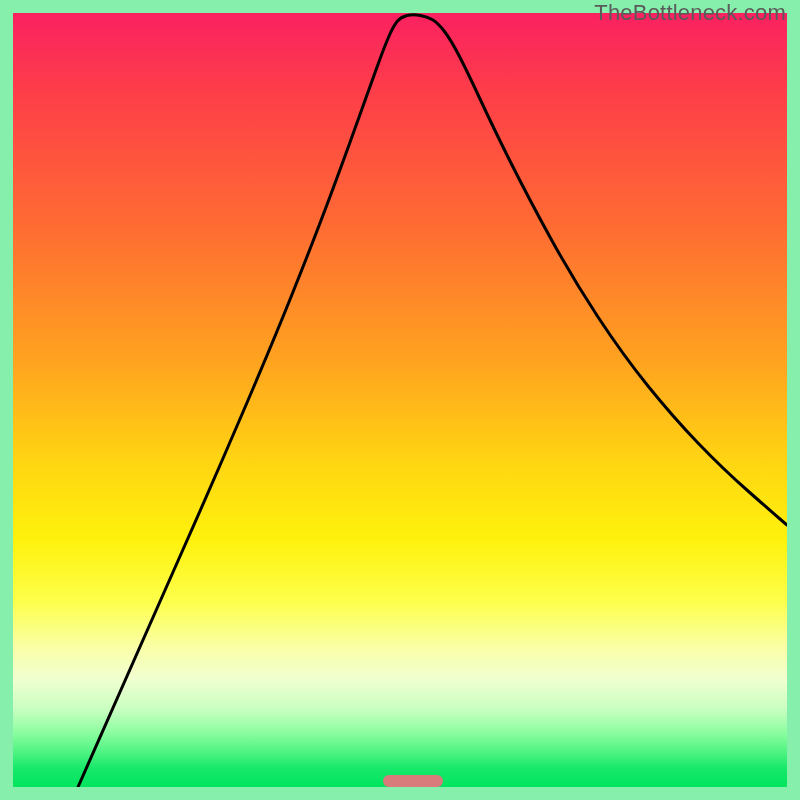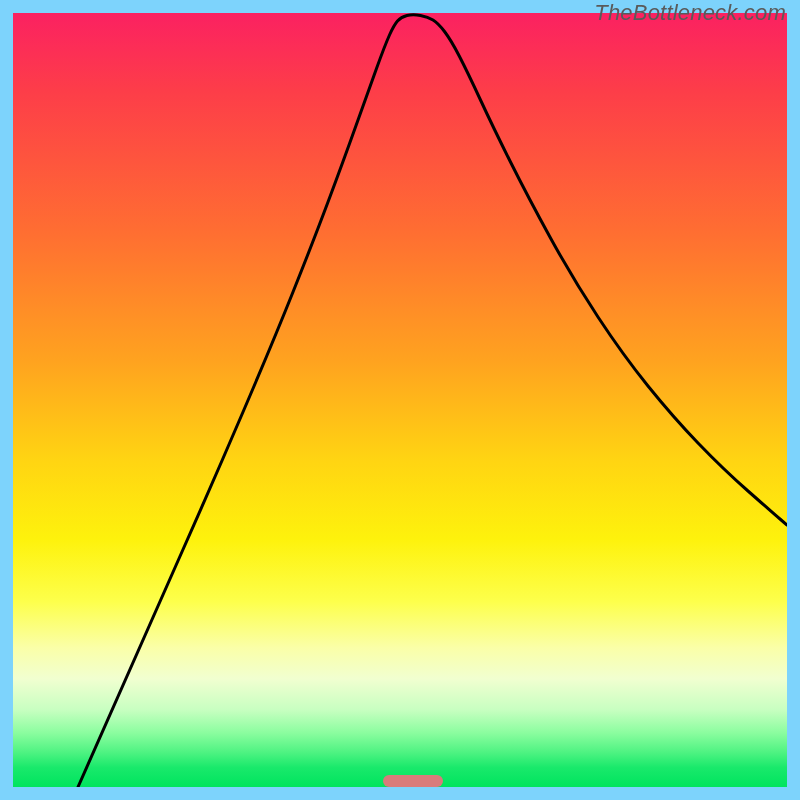--- a/index.html
+++ b/index.html
@@ -8,22 +8,21 @@
     width: 800px;
     height: 800px;
     overflow: hidden;
     background: #000;
     font-family: Arial, Helvetica, sans-serif;
   }
   .frame {
     position: relative;
     width: 800px;
     height: 800px;
-    background: #7dd3fc;
-    font-style: italic;
+    background: #86efac;
   }
   .plot-area {
     position: absolute;
     left: 13px;
     top: 13px;
     width: 774px;
     height: 774px;
     
     background: linear-gradient(
       to bottom,

